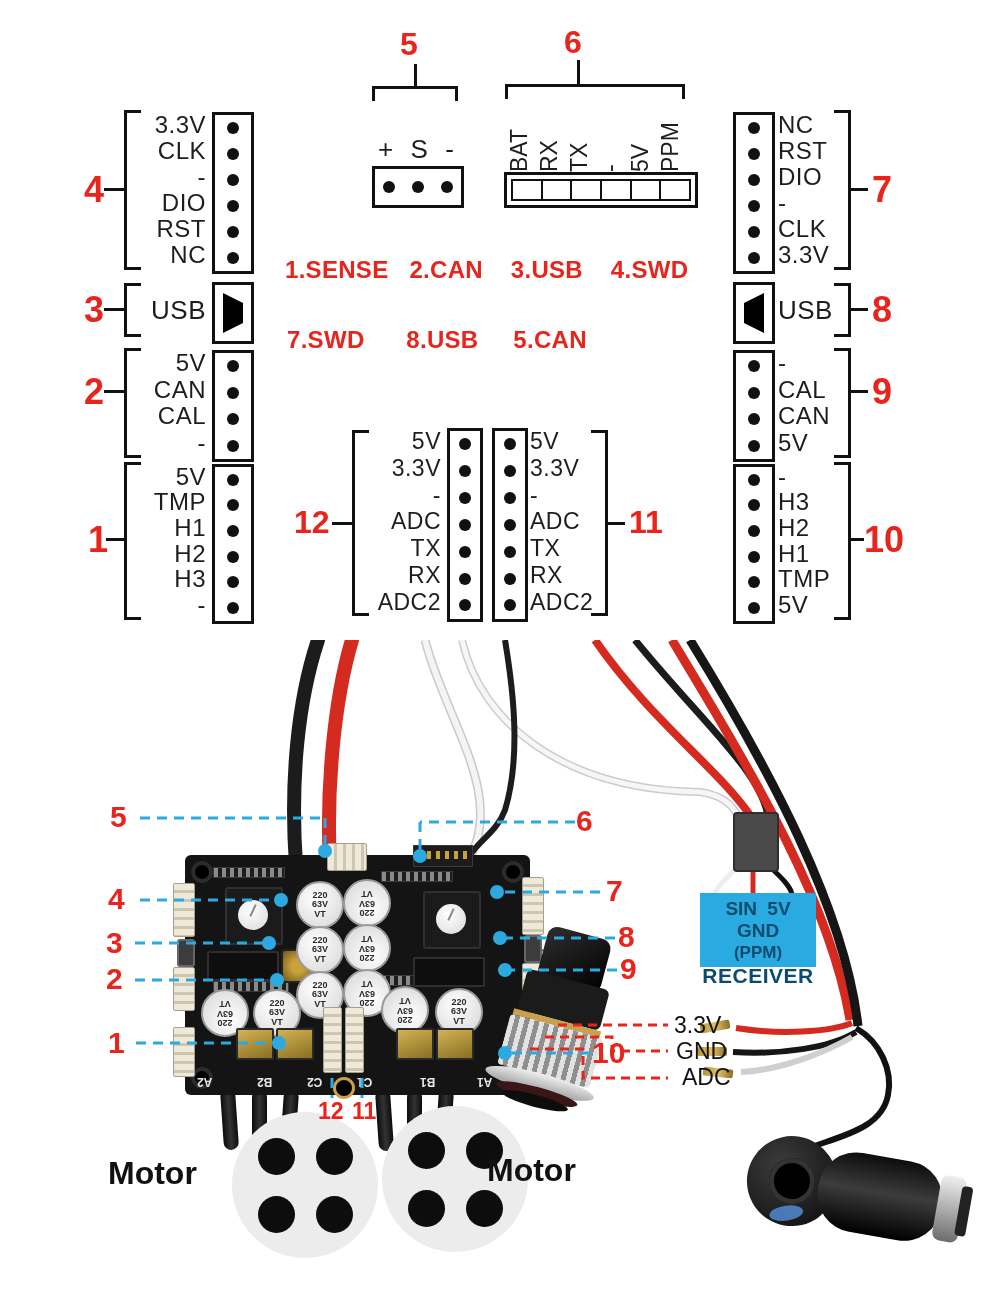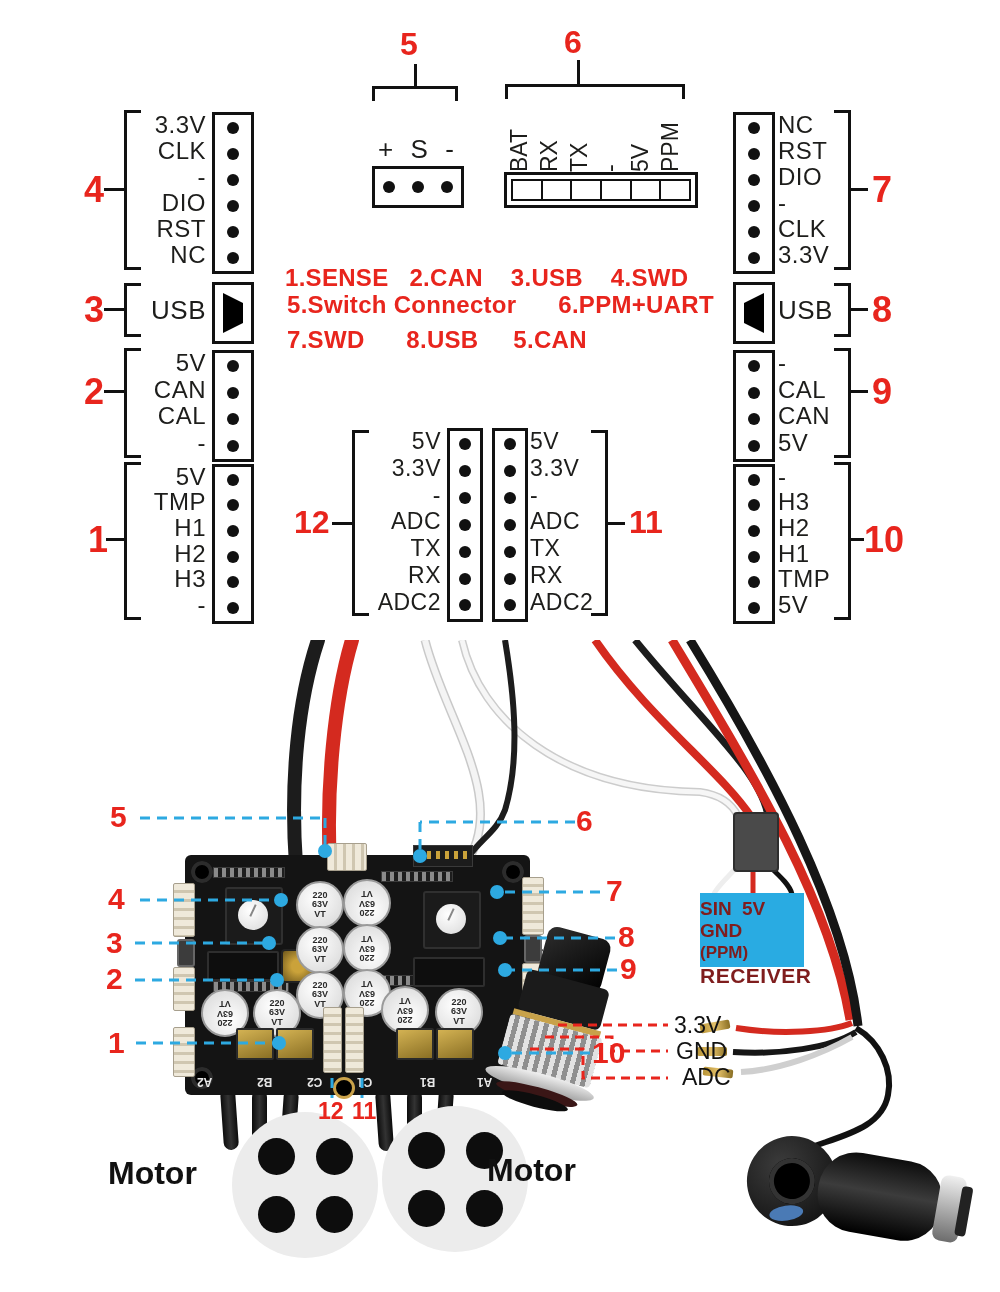--- a/index.html
+++ b/index.html
@@ -75,22 +75,22 @@
   .goldring{position:absolute;width:16px;height:16px;border-radius:50%;background:#000;border:3px solid #caa24a;}
   .mwire{position:absolute;width:15px;height:62px;background:linear-gradient(90deg,#0c0c0c,#333,#0c0c0c);border-radius:8px;z-index:1;}
   .motor{position:absolute;width:146px;height:146px;border-radius:50%;background:#ececec;z-index:3;}
   .mdot{position:absolute;width:37px;height:37px;border-radius:50%;background:#0d0d0d;}
   .motorlabel{position:absolute;font-size:32px;font-weight:bold;color:#111;z-index:3;}
   .pcallout{position:absolute;color:#e8251d;font-size:30px;font-weight:bold;line-height:1;z-index:5;}
   .pcallout.sm{font-size:23px;}
   .wlabel{position:absolute;color:#111;font-size:23px;font-weight:500;z-index:5;}
   .rxconn{position:absolute;left:733px;top:172px;width:42px;height:56px;background:#4a4a4a;
           border:2px solid #2e2e2e;border-radius:4px;z-index:2;}
-  .rxbox{position:absolute;left:700px;top:253px;width:104px;height:74px;background:#29abe2;color:#7f1d1d;
-         z-index:2;}
+  .rxbox{position:absolute;left:700px;top:253px;width:116px;height:74px;background:#29abe2;color:#0c4a6e;
+         text-align:center;z-index:2;}
   .rxbox .l1{font-size:19px;font-weight:800;margin-top:5px;word-spacing:5px;}
   .rxbox .l2{font-size:17px;font-weight:800;margin-top:1px;}
   .rxbox .l3{font-size:21px;font-weight:800;margin-top:1px;letter-spacing:0.5px;}
   .button{position:absolute;left:500px;top:290px;width:115px;height:185px;transform:rotate(15deg);z-index:3;}
   .terminal{position:absolute;width:30px;height:9px;background:linear-gradient(90deg,#b69235,#e3c06a,#8a6f24);
             border-radius:2px;z-index:3;}
   .throttle{position:absolute;left:745px;top:478px;width:228px;height:160px;transform:rotate(10deg);z-index:3;}
   svg{position:absolute;left:0;top:0;}
 </style>
 </head>
@@ -193,22 +193,21 @@
     <div class="slotin">
         <div class="cell"></div>
         <div class="cell"></div>
         <div class="cell"></div>
         <div class="cell"></div>
         <div class="cell"></div>
         <div class="cell"></div>
       </div>
   </div>
 
-  <div class="legend" style="left:285px;top:264px;">1.SENSE   2.CAN    3.USB    4.SWD</div>
-  <div class="legend" style="left:287px;top:291px;">5.Switch Connector      6.PPM+UART</div>
+  <div class="legend" style="left:285px;top:256px;">1.SENSE   2.CAN    3.USB    4.SWD</div>
   <div class="legend" style="left:287px;top:326px;">7.SWD      8.USB     5.CAN</div>
 
   <div class="rednum small" style="left:294px;top:506px;">12</div>
   <div class="hline" style="left:332px;top:522px;width:20px;"></div>
   <div class="brkL" style="left:352px;top:430px;width:14px;height:186px;"></div>
   <div class="plabels right mid" style="left:355px;top:428px;width:86px;height:188px;">
     <span>5V</span>
     <span>3.3V</span>
     <span>-</span>
     <span>ADC</span>

